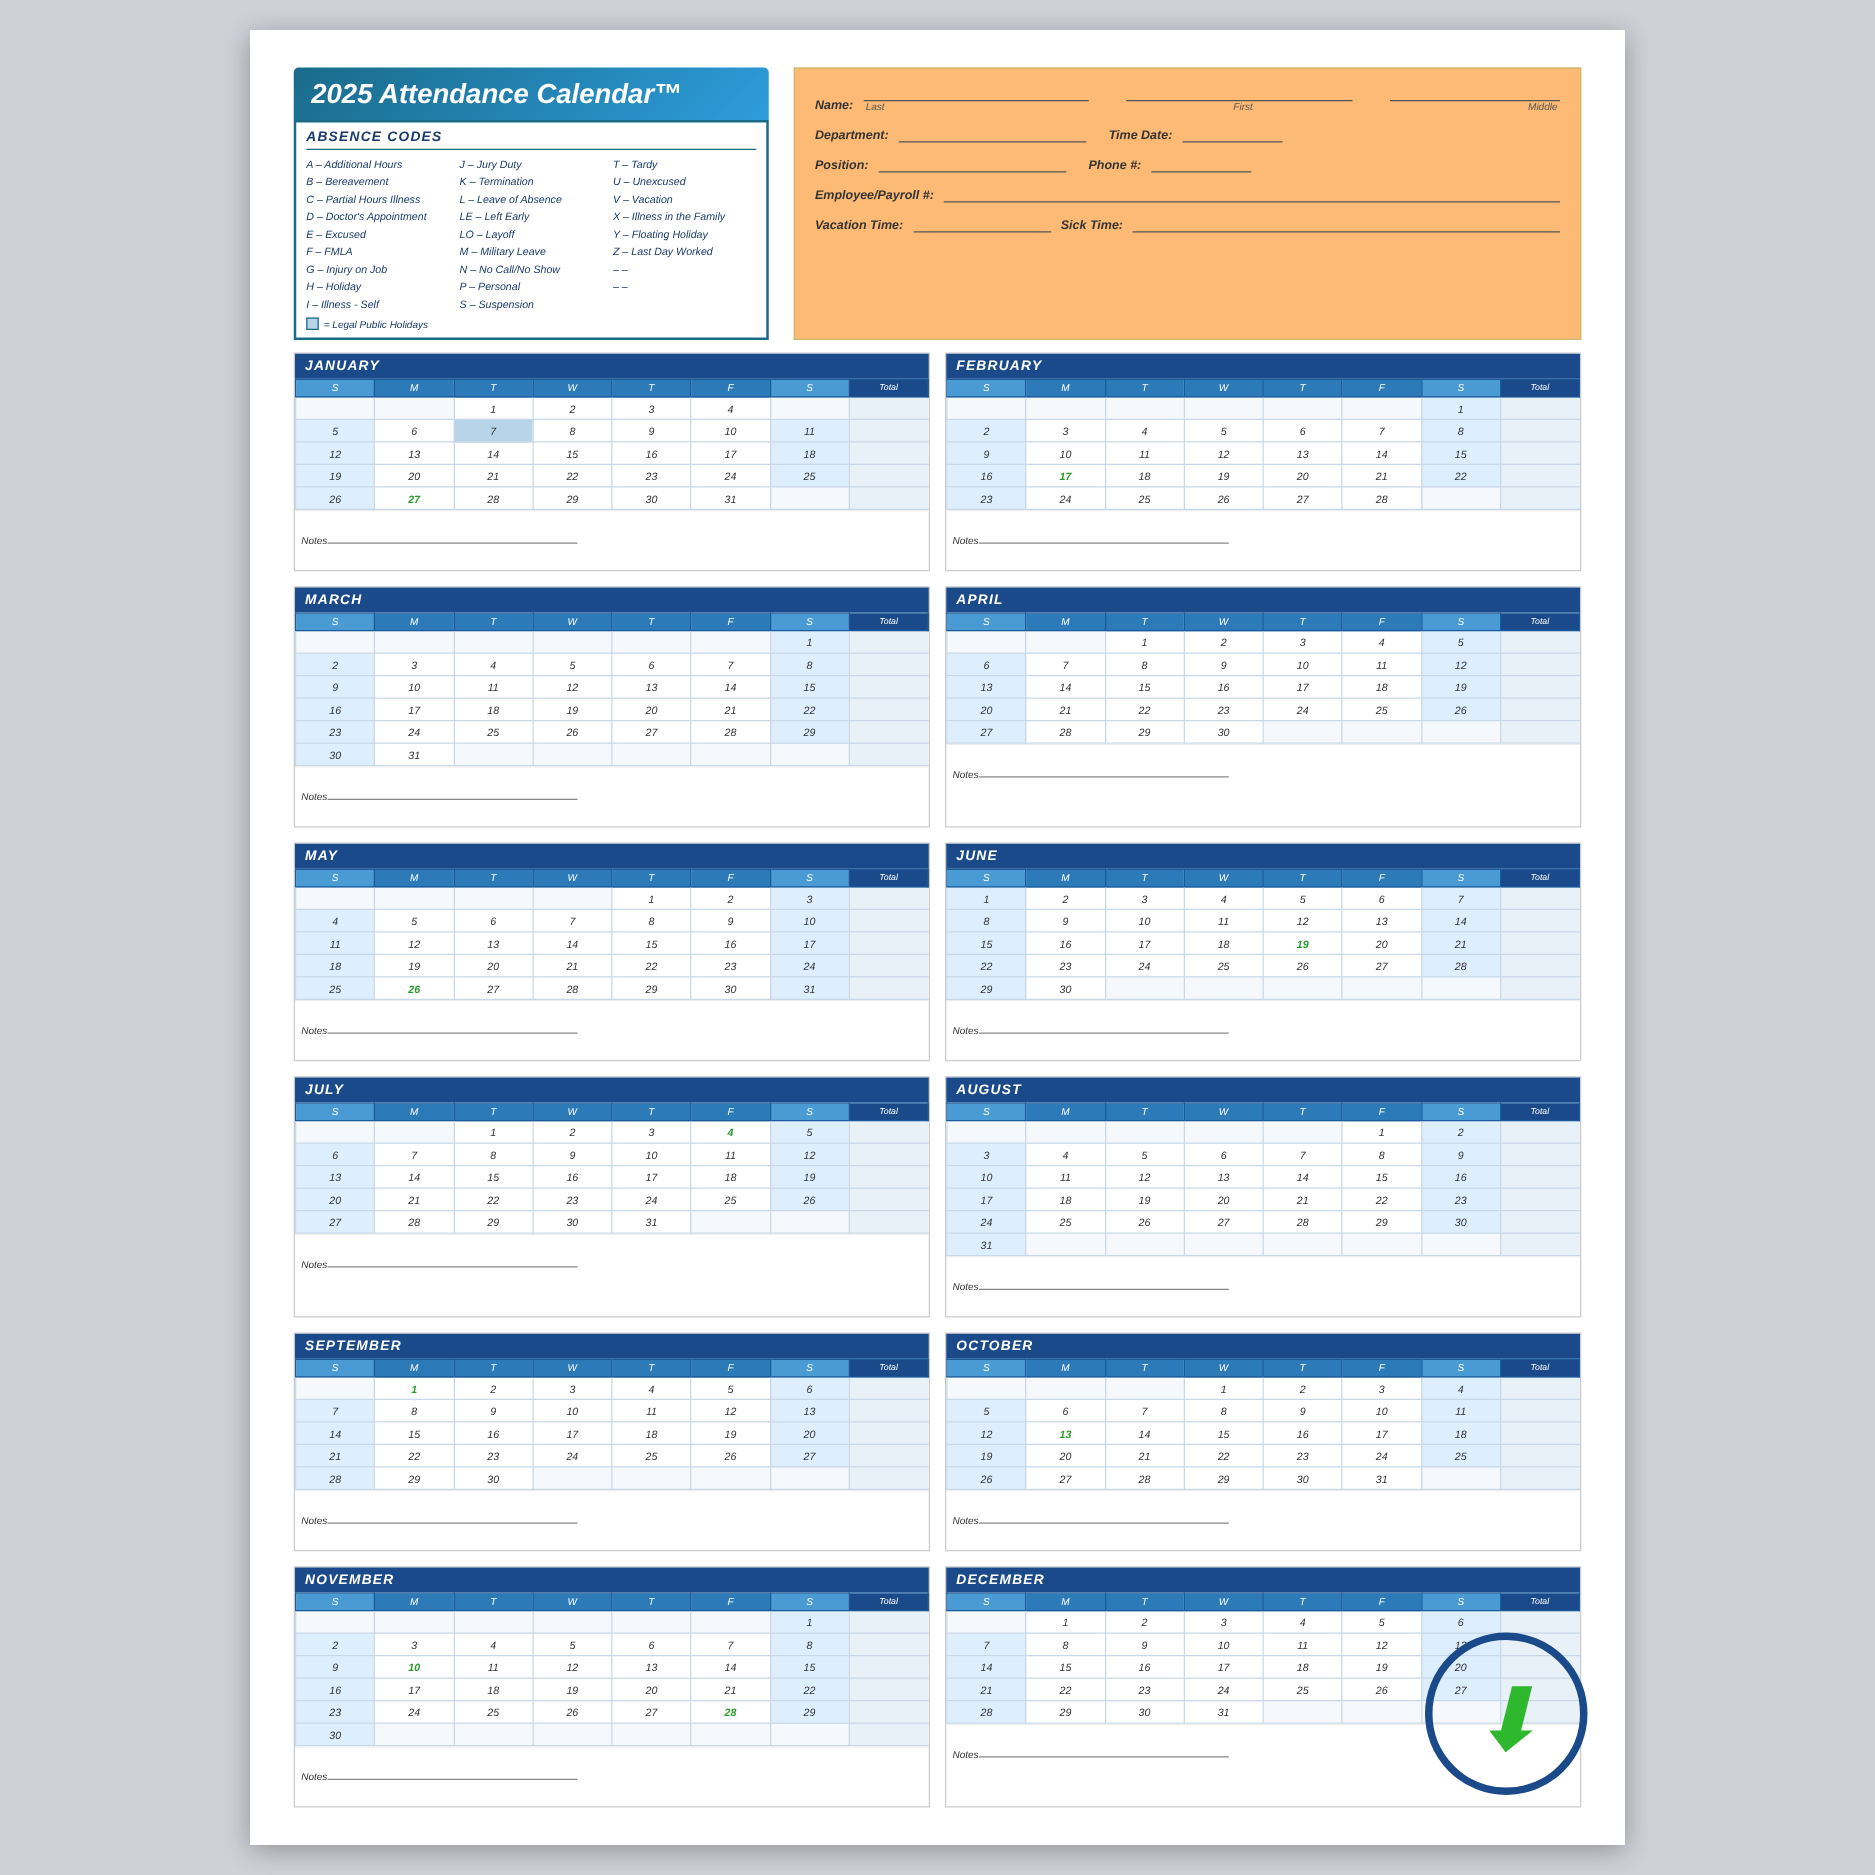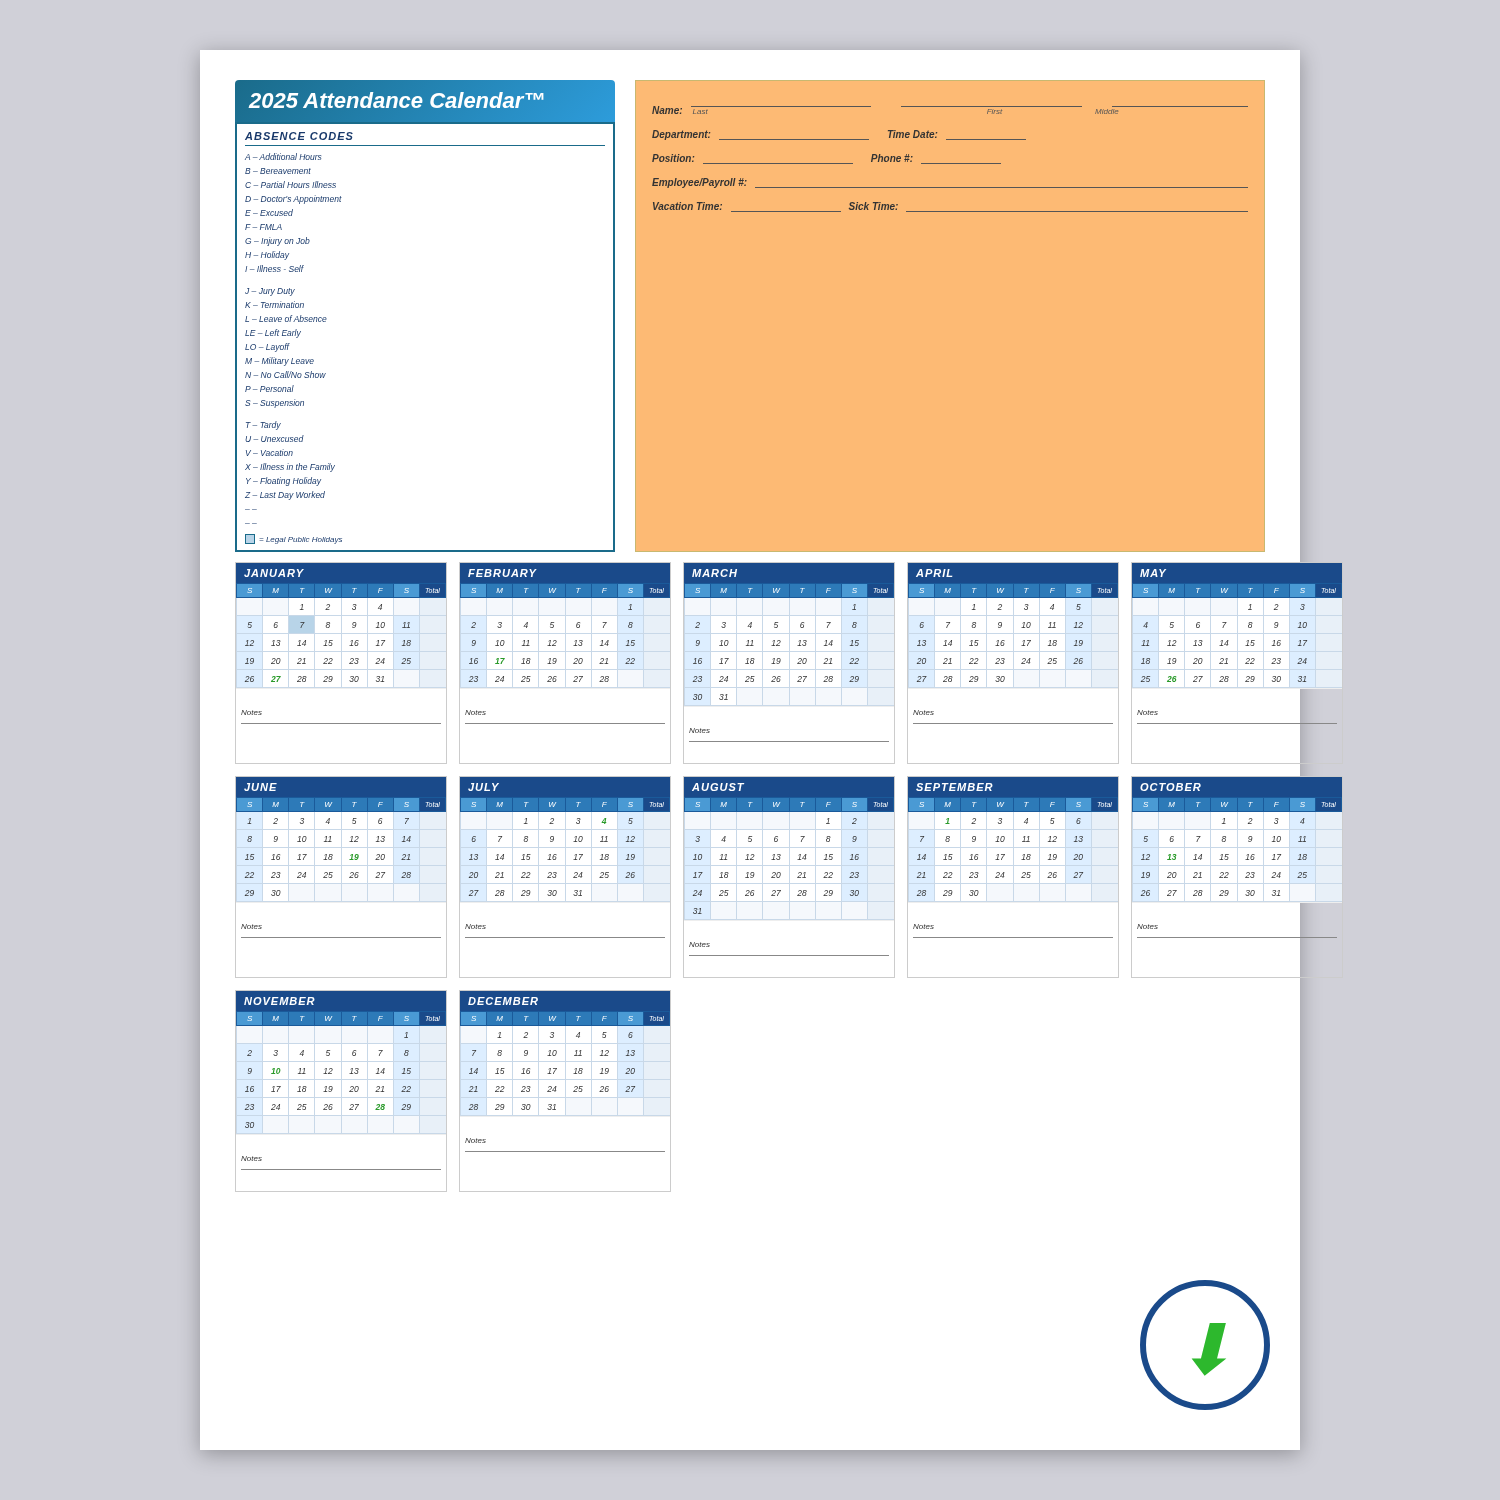--- a/index.html
+++ b/index.html
@@ -48,21 +48,20 @@
       font-weight: bold;
       color: #1a3a6b;
       letter-spacing: 1px;
       border-bottom: 1px solid #1a6b8a;
       padding-bottom: 3px;
       margin-bottom: 4px;
     }
     .codes-grid {
       display: flex;
       gap: 8px;
-      flex-direction: column;
     }
     .codes-col {
       flex: 1;
       font-size: 8.5px;
       color: #1a3a6b;
       line-height: 1.65;
     }
     .codes-col span {
       display: block;
     }
@@ -111,21 +110,21 @@
       font-size: 8px;
       color: #555;
       gap: 0;
     }
     .sub-label {
       text-align: center;
     }
     
     .calendars-grid {
       display: grid;
-      grid-template-columns: repeat(5, 1fr);
+      grid-template-columns: repeat(2, 1fr);
       gap: 12px;
       margin-top: 8px;
     }
     .cal-block {
       border: 1px solid #ccc;
     }
     .cal-header {
       background: #1a4a8a;
       color: white;
       font-size: 11px;
@@ -281,21 +280,21 @@
             <div style="flex:2;">
                 <div class="form-line"></div>
               </div>
             <div style="flex:1.5;">
                 <div class="form-line"></div>
               </div>
           </div>
           <div class="sub-labels" style="justify-content:space-between; padding: 0 2px;">
             <span class="sub-label" style="flex:2; text-align:left;">Last</span>
             <span class="sub-label" style="flex:2; text-align:center;">First</span>
-            <span class="sub-label" style="flex:1.5; text-align:left;">Middle</span>
+            <span class="sub-label" style="flex:1.5; text-align:right;">Middle</span>
           </div>
         </div>
       </div>
       <div class="form-row">
         <span class="form-label">Department:</span>
         <div class="form-line" style="width:150px; flex:none;"></div>
         <span class="form-label" style="margin-left:10px;">Time Date:</span>
         <div class="form-line" style="width:80px; flex:none;"></div>
       </div>
       <div class="form-row">

